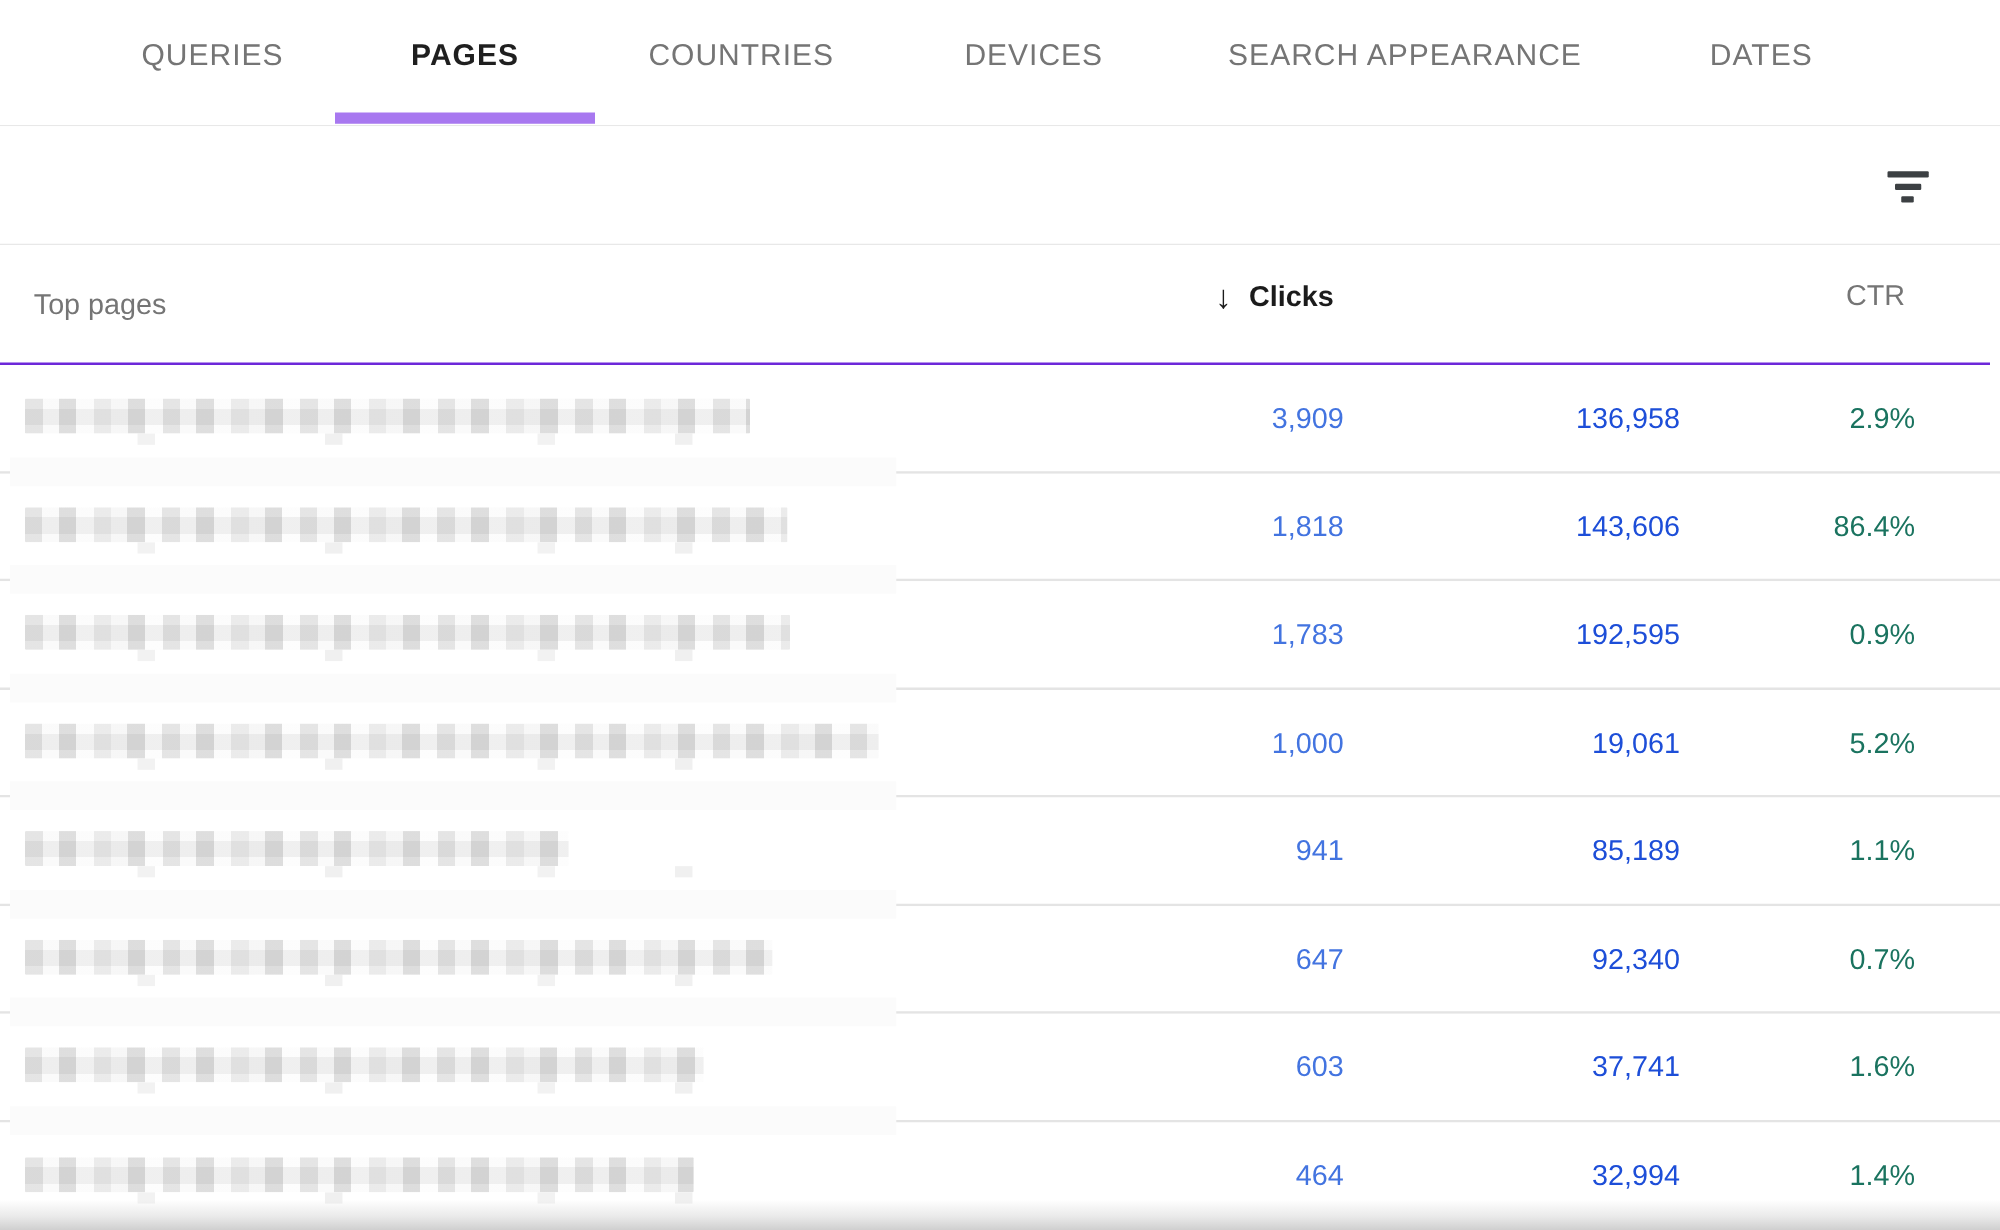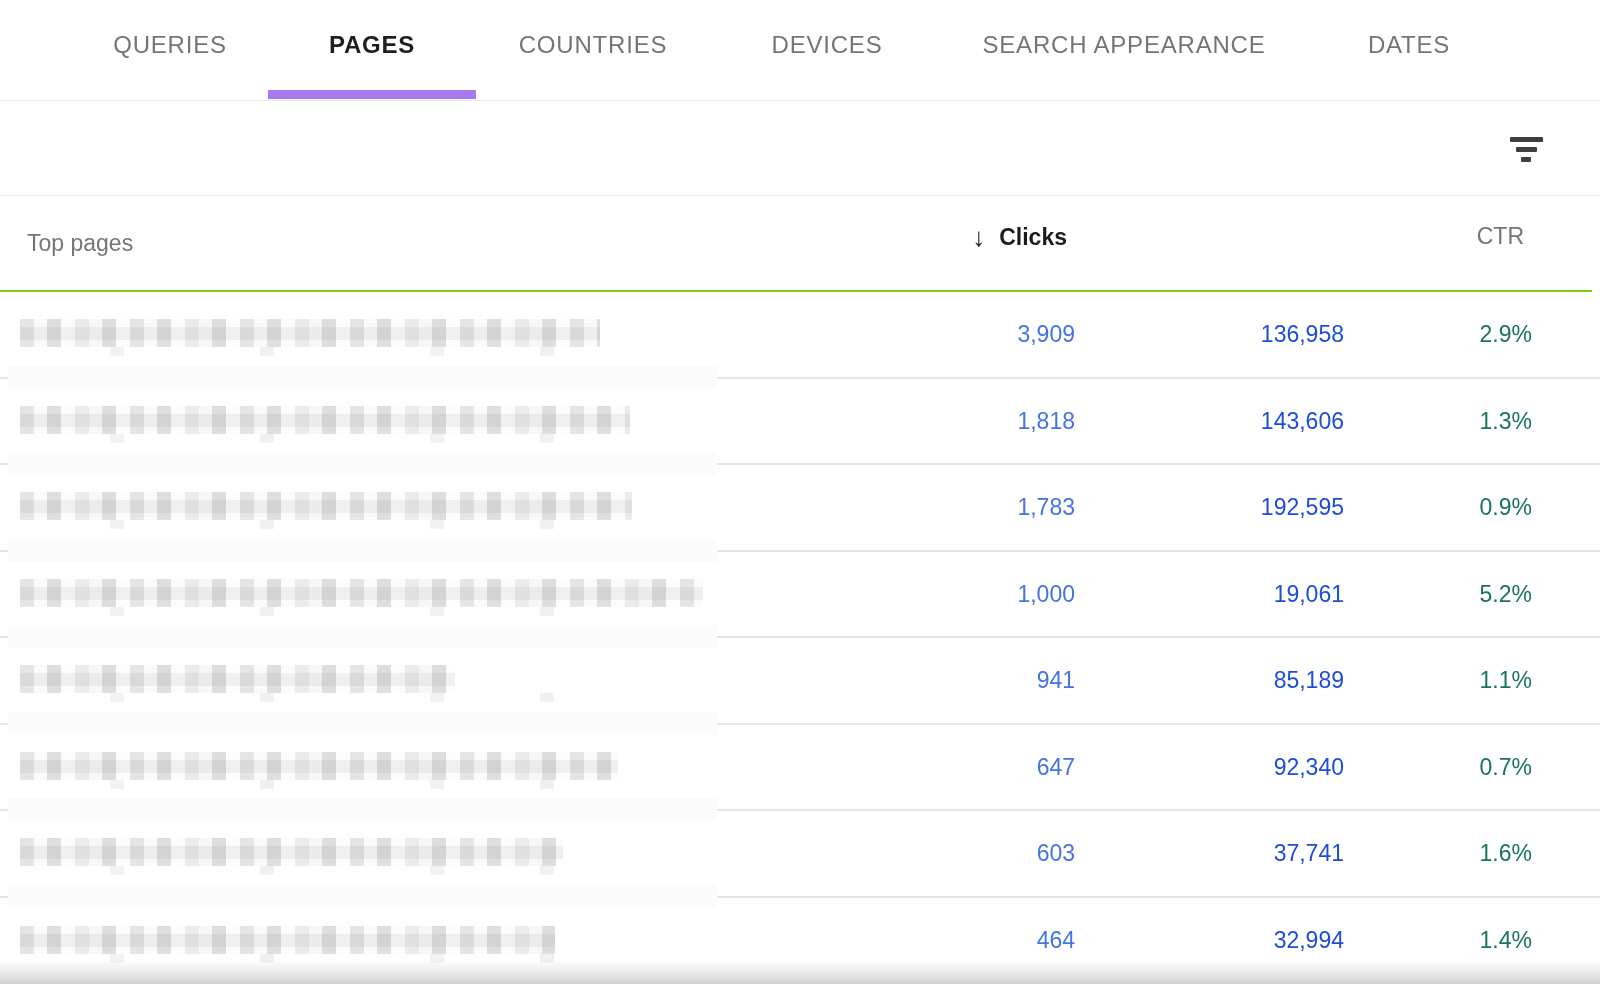--- a/index.html
+++ b/index.html
@@ -25,21 +25,21 @@
   .filter-btn{
     position:absolute;right:48px;top:22px;width:52px;height:52px;border:none;background:transparent;
     cursor:pointer;padding:0;display:flex;align-items:center;justify-content:center;
   }
   .filter-icon{display:flex;flex-direction:column;align-items:center;gap:5px;}
   .filter-icon i{display:block;height:5px;background:#3c4043;border-radius:1px;}
   .filter-icon i:nth-child(1){width:33px;}
   .filter-icon i:nth-child(2){width:21px;}
   .filter-icon i:nth-child(3){width:10px;}
   
-  .thead{position:absolute;left:0;top:196px;width:1592px;height:96px;background:#fff;border-bottom:2px solid #84cc16;box-sizing:border-box;}
+  .thead{position:absolute;left:0;top:196px;width:1592px;height:96px;background:#fff;border-bottom:2px solid #6d28d9;box-sizing:border-box;}
   .th-left{position:absolute;left:27px;top:0;line-height:94px;font-size:23px;color:#757575;}
   .th{position:absolute;top:0;line-height:80px;font-size:23px;color:#757575;text-align:center;}
   .th.sorted{color:#1b1b1b;font-weight:700;}
   .th-clicks{right:525px;}
   .th-impressions{right:256px;}
   .th-ctr{right:68px;}
   .sort-arrow{font-weight:400;font-size:26px;margin-right:14px;color:#1b1b1b;position:relative;top:1px;}
   
   .tbody{position:absolute;left:0;top:292px;width:1540px;height:692px;}
   .row{position:relative;width:1600px;height:86.5px;border-bottom:2px solid #e4e4e4;box-sizing:border-box;background:#fff;}
@@ -115,21 +115,21 @@
       <span class="val clicks">3,909</span>
       <span class="val imp">136,958</span>
       <span class="val ctr">2.9%</span>
       <div class="patch"></div>
     </div>
 
     <div class="row">
       <div class="blur-bar w2"></div>
       <span class="val clicks">1,818</span>
       <span class="val imp">143,606</span>
-      <span class="val ctr">1.3%</span>
+      <span class="val ctr">86.4%</span>
       <div class="patch"></div>
     </div>
 
     <div class="row">
       <div class="blur-bar w3"></div>
       <span class="val clicks">1,783</span>
       <span class="val imp">192,595</span>
       <span class="val ctr">0.9%</span>
       <div class="patch"></div>
     </div>

